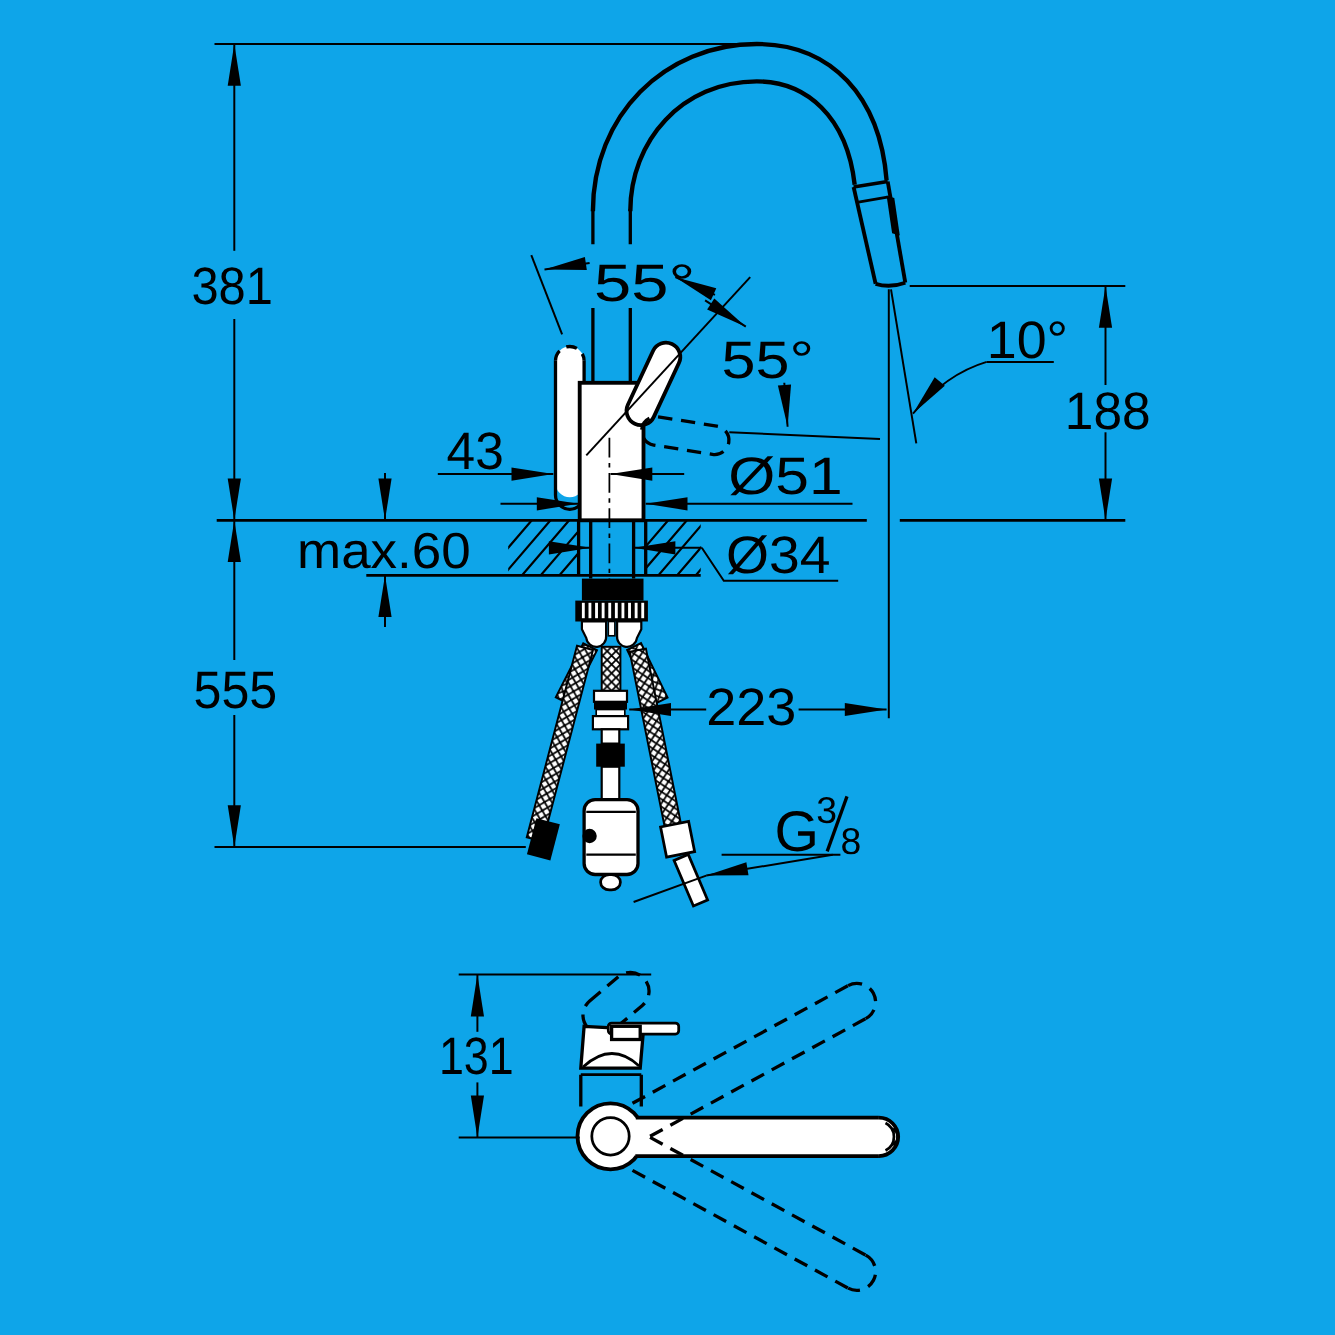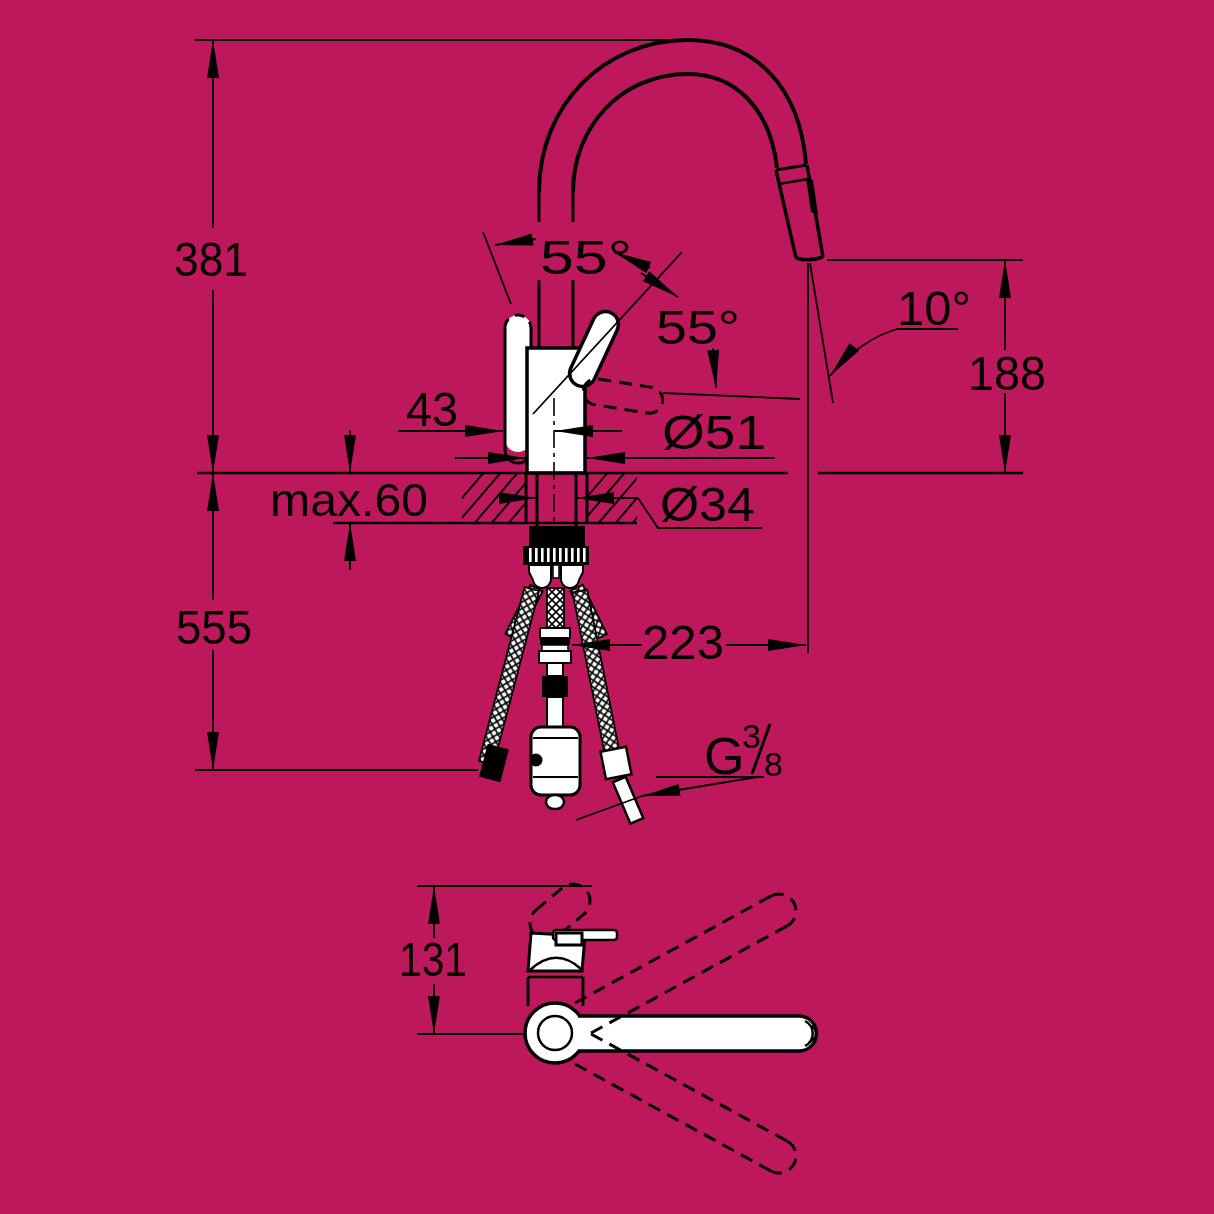--- a/index.html
+++ b/index.html
@@ -1,16 +1,16 @@
 <!DOCTYPE html>
 <html><head>
 <meta charset="utf-8">
 <style>
   html,body{margin:0;padding:0;background:#fff;}
-  .stage{width:1214px;height:1214px;position:relative;background:#be185d;overflow:hidden;}
+  .stage{width:1214px;height:1214px;position:relative;background:#0ea5e9;overflow:hidden;}
   svg{display:block;}
   text{font-family:"Liberation Sans","DejaVu Sans",sans-serif;fill:#000;}
   .dim{font-size:48px;}
   .dim-small{font-size:46px;}
   .g-big{font-size:52px;}
   .g-frac{font-size:34px;}
   .obj{stroke:#000;fill:none;stroke-width:4;}
   .obj3{stroke:#000;fill:none;stroke-width:3;}
   .obj25{stroke:#000;fill:none;stroke-width:2.5;}
   .deck{stroke:#000;fill:none;stroke-width:2.5;}

